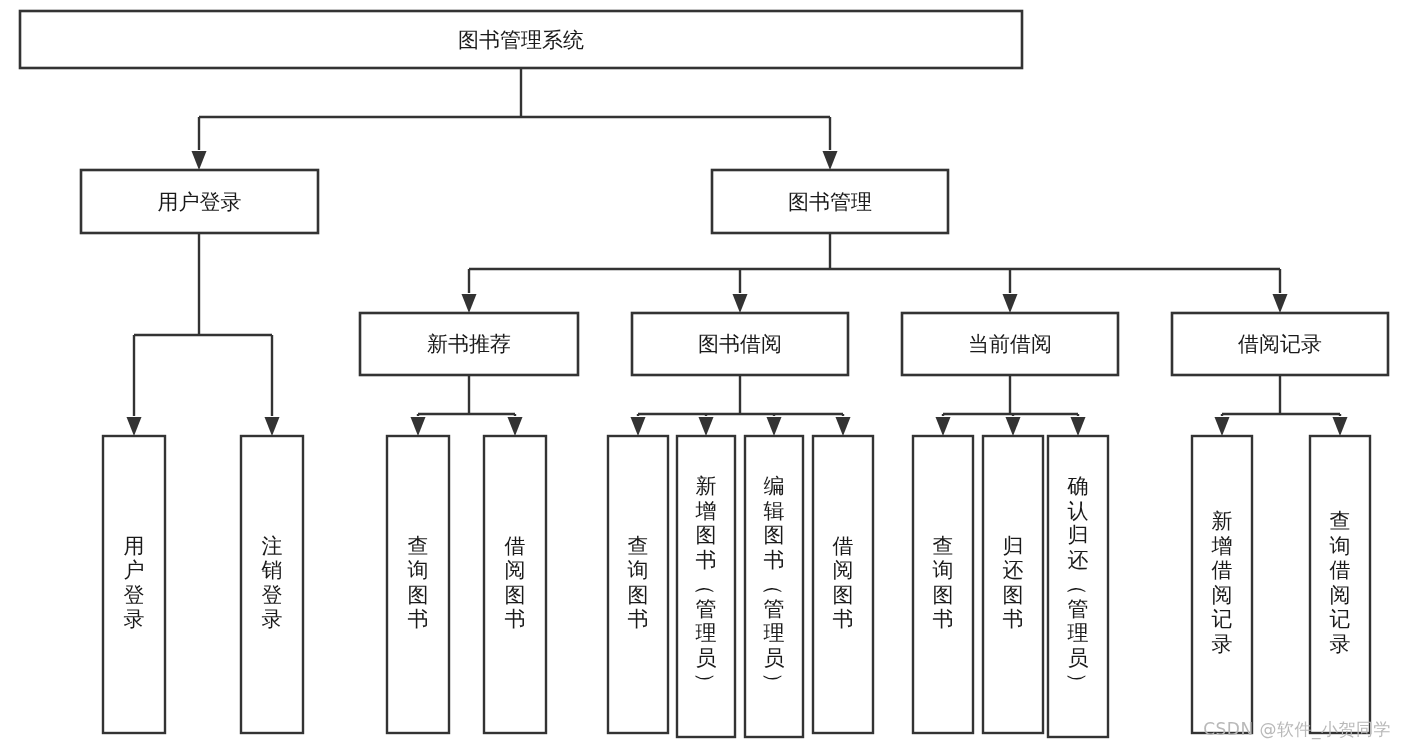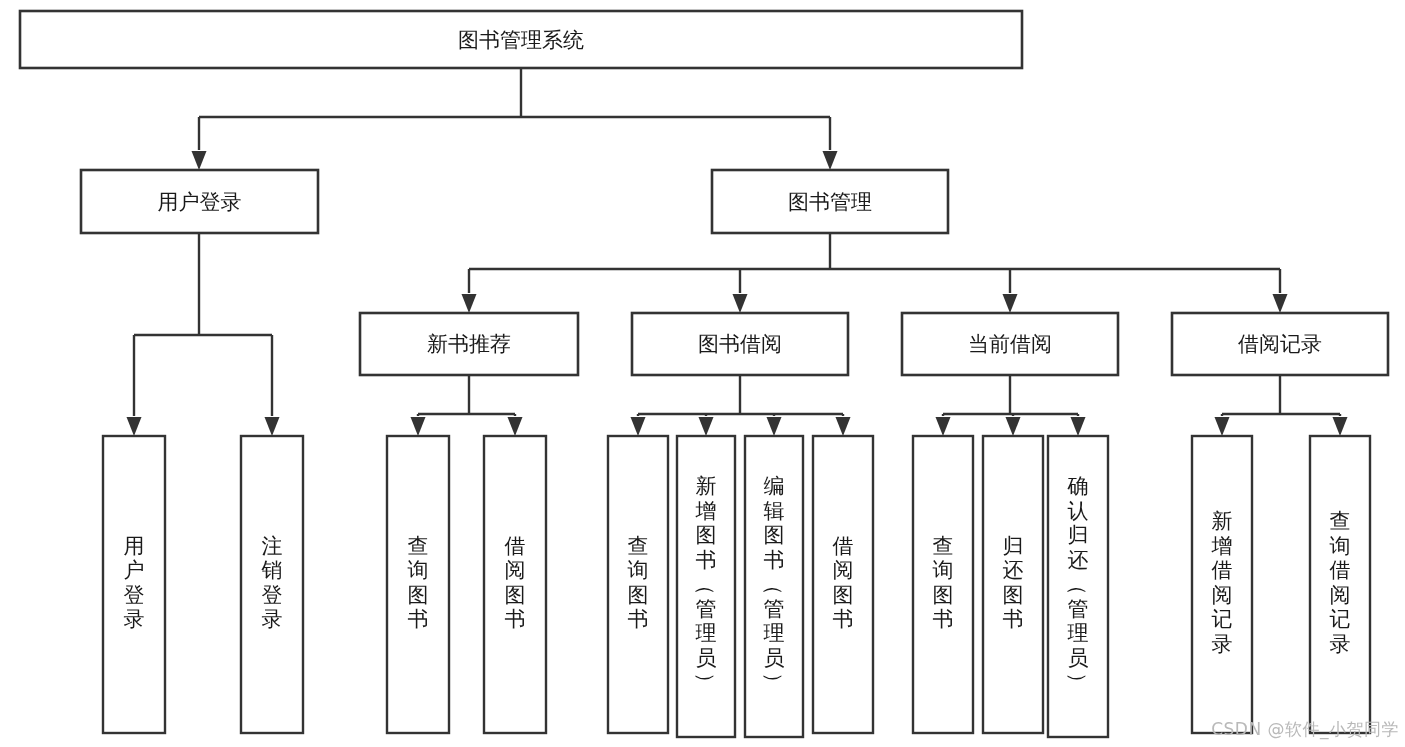--- a/index.html
+++ b/index.html
@@ -55,21 +55,21 @@
     dominant-baseline: middle;
   }
   .leaf-label {
     fill: #1a1a1a;
     font-family: "DejaVu Sans", "Liberation Sans", sans-serif;
     font-size: 21px;
     text-anchor: middle;
   }
   .watermark-text {
     position: absolute;
-    right: 6px;
+    right: 14px;
     bottom: 6px;
     color: #b9b9b9;
     font-size: 17px;
     font-family: "DejaVu Sans", "Liberation Sans", sans-serif;
     white-space: nowrap;
     letter-spacing: 0.5px;
     margin-top: 34px;
   }
 </style>
 </head>

